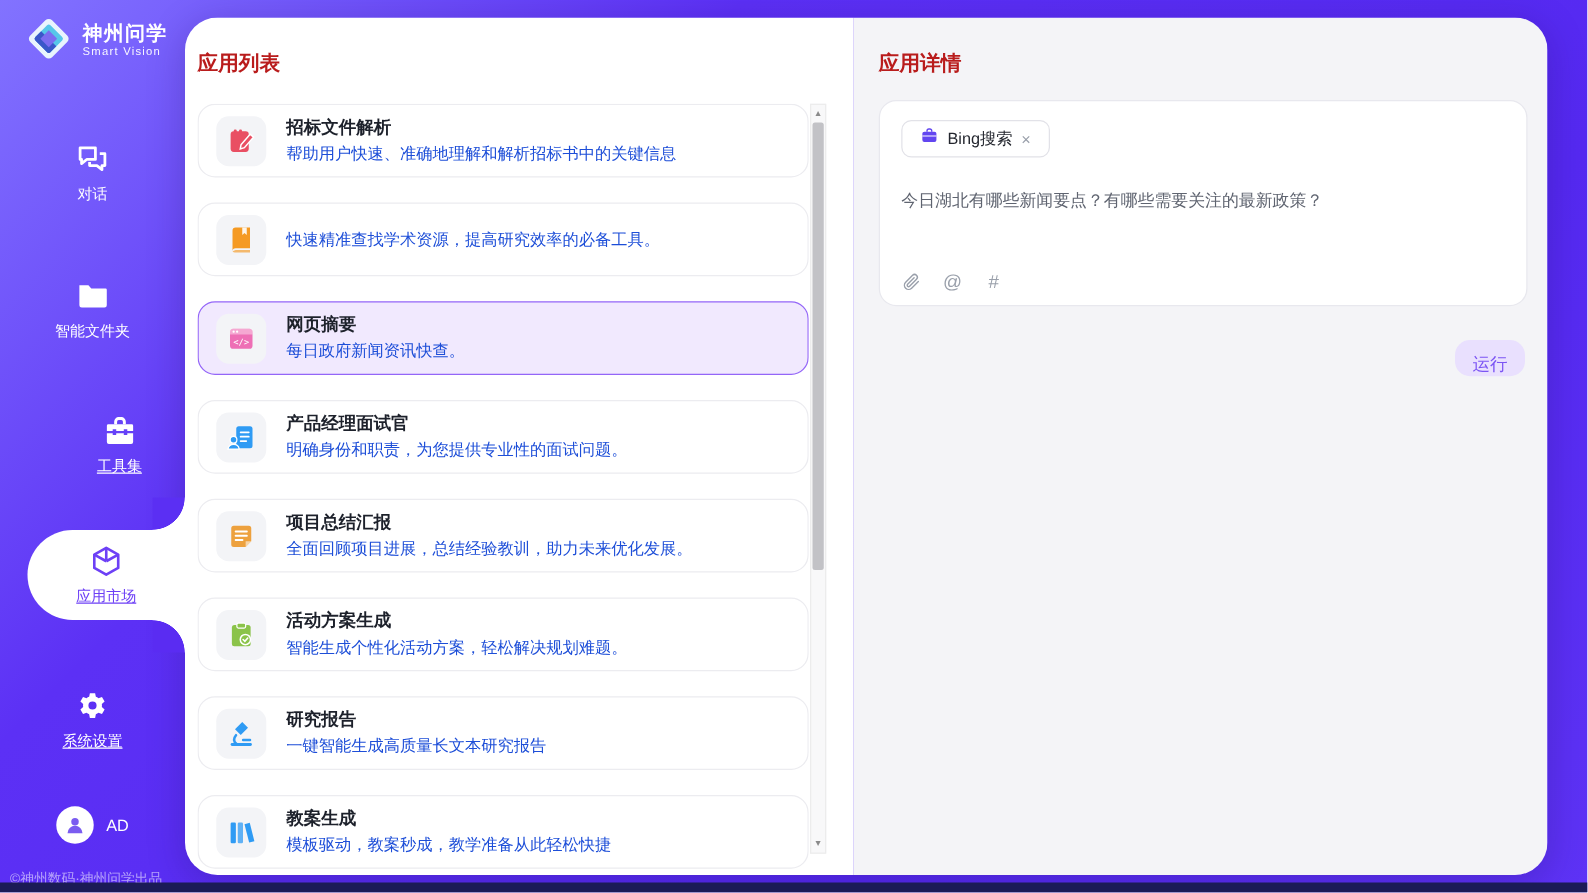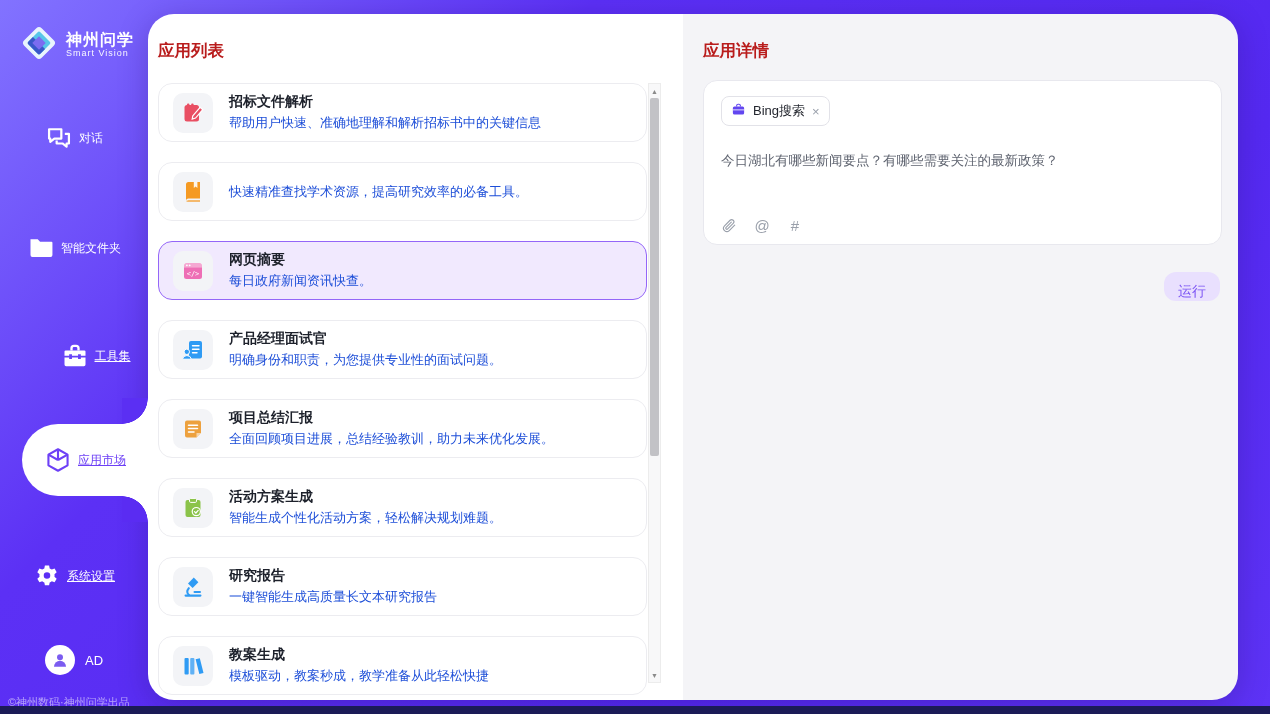--- a/index.html
+++ b/index.html
@@ -4,26 +4,26 @@
 <style>
   * { margin:0; padding:0; box-sizing:border-box; }
   html,body { width:1270px; height:714px; overflow:hidden;
     font-family:"Liberation Sans","DejaVu Sans",sans-serif; }
   .stage { position:relative; width:1270px; height:714px;
     background:linear-gradient(135deg,#8273ff 0%,#5c30f5 30%,#5529f1 70%,#5e33f6 100%); }
   .bottom-strip { position:absolute; left:0; right:0; bottom:0; height:8px; background:#1b1b57; z-index:5; }
 
   
   .sidebar { position:absolute; left:0; top:0; width:148px; height:714px; z-index:2; }
-  .logo { position:absolute; top:12px; left:20px; display:flex; align-items:center; gap:8px;margin-top:12px; }
+  .logo { position:absolute; top:12px; left:20px; display:flex; align-items:center; gap:8px; }
   .logo svg { width:38px; height:38px; }
   .logo-text { color:#fff; line-height:1.05; }
   .logo-name { font-size:16px; font-weight:bold; letter-spacing:1px; }
   .logo-sub { font-size:9px; letter-spacing:1px; opacity:.95; }
-  .nav-item { position:absolute; left:0; right:0; height:72px; display:flex; 
+  .nav-item { position:absolute; left:0; right:0; height:72px; display:flex; flex-direction:column;
     align-items:center; justify-content:center; gap:6px; color:#fff; cursor:pointer; }
   .nav-item .nav-ic { width:28px; height:28px; display:flex; align-items:center; justify-content:center; }
   .nav-item .nav-ic svg { width:28px; height:28px; }
   .nav-label { font-size:12px; }
   .nav-item.u .nav-label { text-decoration:underline; }
   .nav-item.active { left:22px; background:#fff; border-radius:40px 0 0 40px; color:#6d40f6; }
   .nav-item.active::before, .nav-item.active::after {
     content:""; position:absolute; right:0; width:26px; height:26px; }
   .nav-item.active::before { top:-26px; background:radial-gradient(circle at 0 0,#5b2ff3 25.5px,#fff 26px); }
   .nav-item.active::after { bottom:-26px; background:radial-gradient(circle at 0 100%,#5a2cf2 25.5px,#fff 26px); }
@@ -63,21 +63,21 @@
   .scroll-arrow { height:14px; width:100%; display:flex; align-items:center; justify-content:center;
     font-size:7px; color:#8a8a8a; cursor:pointer; }
   .scroll-thumb { position:absolute; top:14px; left:1px; width:9px; height:358px; background:#c2c2c6;
     border-radius:2px; cursor:pointer; }
   .scroll-arrow.down { position:absolute; bottom:0; }
 
   
   .prompt-card { position:absolute; top:66px; left:20px; width:519px; height:165px; background:#fff;
     border:1px solid #e8e8ee; border-radius:14px; }
   .tool-chip { position:absolute; top:15px; left:17px; height:30px; display:inline-flex; align-items:center;
-    gap:7px; padding:0 9px; border:1px solid #e2e2e8; border-radius:8px; background:#fff; cursor:pointer; }
+    gap:7px; padding:0 14px; border:1px solid #e2e2e8; border-radius:8px; background:#fff; cursor:pointer; }
   .tool-chip svg { width:15px; height:15px; }
   .chip-label { font-size:13px; color:#23262e; }
   .chip-close { font-size:13px; color:#9aa0ab; cursor:pointer; line-height:1; }
   .prompt-text { position:absolute; top:70px; left:17px; right:17px; font-size:13.5px; color:#5f6470;
     line-height:1.5; cursor:text; }
   .prompt-tools { position:absolute; left:17px; top:136px; display:flex; align-items:center; gap:17px;
     color:#9aa0ab; }
   .prompt-tools .pt { width:16px; height:16px; display:flex; align-items:center; justify-content:center;
     font-size:15px; cursor:pointer; }
   .prompt-tools svg { width:16px; height:16px; }

